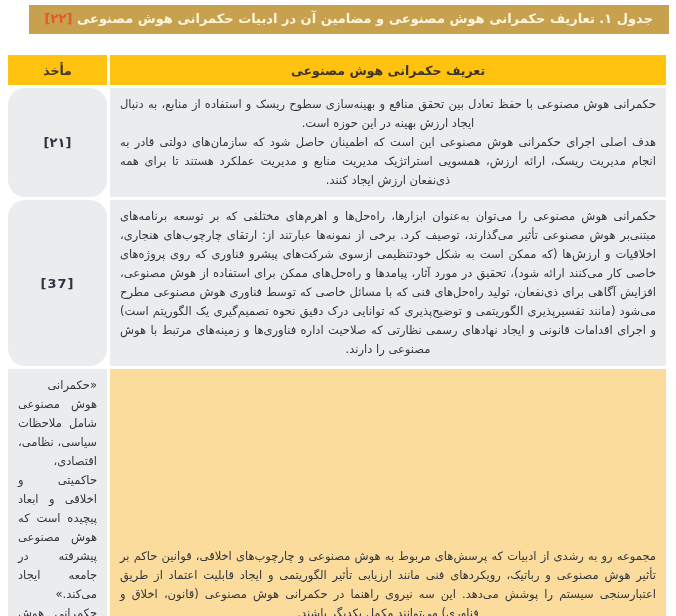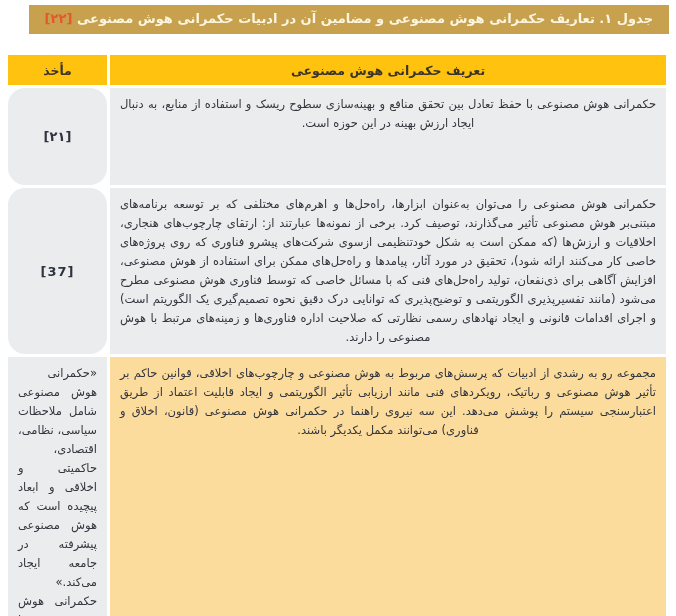--- a/index.html
+++ b/index.html
@@ -53,21 +53,21 @@
   .row-a { background: #EBECEE; } 
   .row-b { background: #FBDC9D; } 
   .src-cell {
     color: #2E3340;
     font-size: 13px;
     font-weight: bold;
     letter-spacing: 1px;
     border-radius: 17px;
   }
   .def-cell {
-    flex-direction: row;
+    flex-direction: column;
     justify-content: center;
     align-items: stretch;
     padding: 7px 10px;
     color: #33363E;
     font-size: 11.5px;
     font-weight: 500;
     line-height: 19px;
   }
   .def-cell p {
     text-align: justify;
@@ -89,20 +89,21 @@
     <div class="title-bar"><span>جدول ۱. تعاریف حکمرانی هوش مصنوعی و مضامین آن در ادبیات حکمرانی هوش مصنوعی</span>&nbsp;<span class="ref">[۲۲]</span></div>
   </div>
 
   <div class="tbl">
 
     <div class="cell head">تعریف حکمرانی هوش مصنوعی</div>
     <div class="cell head">مأخذ</div>
 
     <div class="cell def-cell row-a h-r1">
       <p>حکمرانی هوش مصنوعی با حفظ تعادل بین تحقق منافع و بهینه‌سازی سطوح ریسک و استفاده از منابع، به دنبال ایجاد ارزش بهینه در این حوزه است.</p>
+      <p>هدف اصلی اجرای حکمرانی هوش مصنوعی این است که اطمینان حاصل شود که سازمان‌های دولتی قادر به انجام مدیریت ریسک، ارائه ارزش، همسویی استراتژیک مدیریت منابع و مدیریت عملکرد هستند تا برای همه ذی‌نفعان ارزش ایجاد کنند.</p>
     </div>
     <div class="cell src-cell row-a h-r1">[۲۱]</div>
 
 
     <div class="cell def-cell row-a h-r3">
       <p>حکمرانی هوش مصنوعی را می‌توان به‌عنوان ابزارها، راه‌حل‌ها و اهرم‌های مختلفی که بر توسعه برنامه‌های مبتنی‌بر هوش مصنوعی تأثیر می‌گذارند، توصیف کرد. برخی از نمونه‌ها عبارتند از: ارتقای چارچوب‌های هنجاری، اخلاقیات و ارزش‌ها (که ممکن است به شکل خودتنظیمی ازسوی شرکت‌های پیشرو فناوری که روی پروژه‌های خاصی کار می‌کنند ارائه شود)، تحقیق در مورد آثار، پیامدها و راه‌حل‌های ممکن برای استفاده از هوش مصنوعی، افزایش آگاهی برای ذی‌نفعان، تولید راه‌حل‌های فنی که با مسائل خاصی که توسط فناوری هوش مصنوعی مطرح می‌شود (مانند تفسیرپذیری الگوریتمی و توضیح‌پذیری که توانایی درک دقیق نحوه تصمیم‌گیری یک الگوریتم است) و اجرای اقدامات قانونی و ایجاد نهادهای رسمی نظارتی که صلاحیت اداره فناوری‌ها و زمینه‌های مرتبط با هوش مصنوعی را دارند.</p>
     </div>
     <div class="cell src-cell row-a h-r3">[37]</div>
 
     <div class="cell def-cell row-b h-r4">

